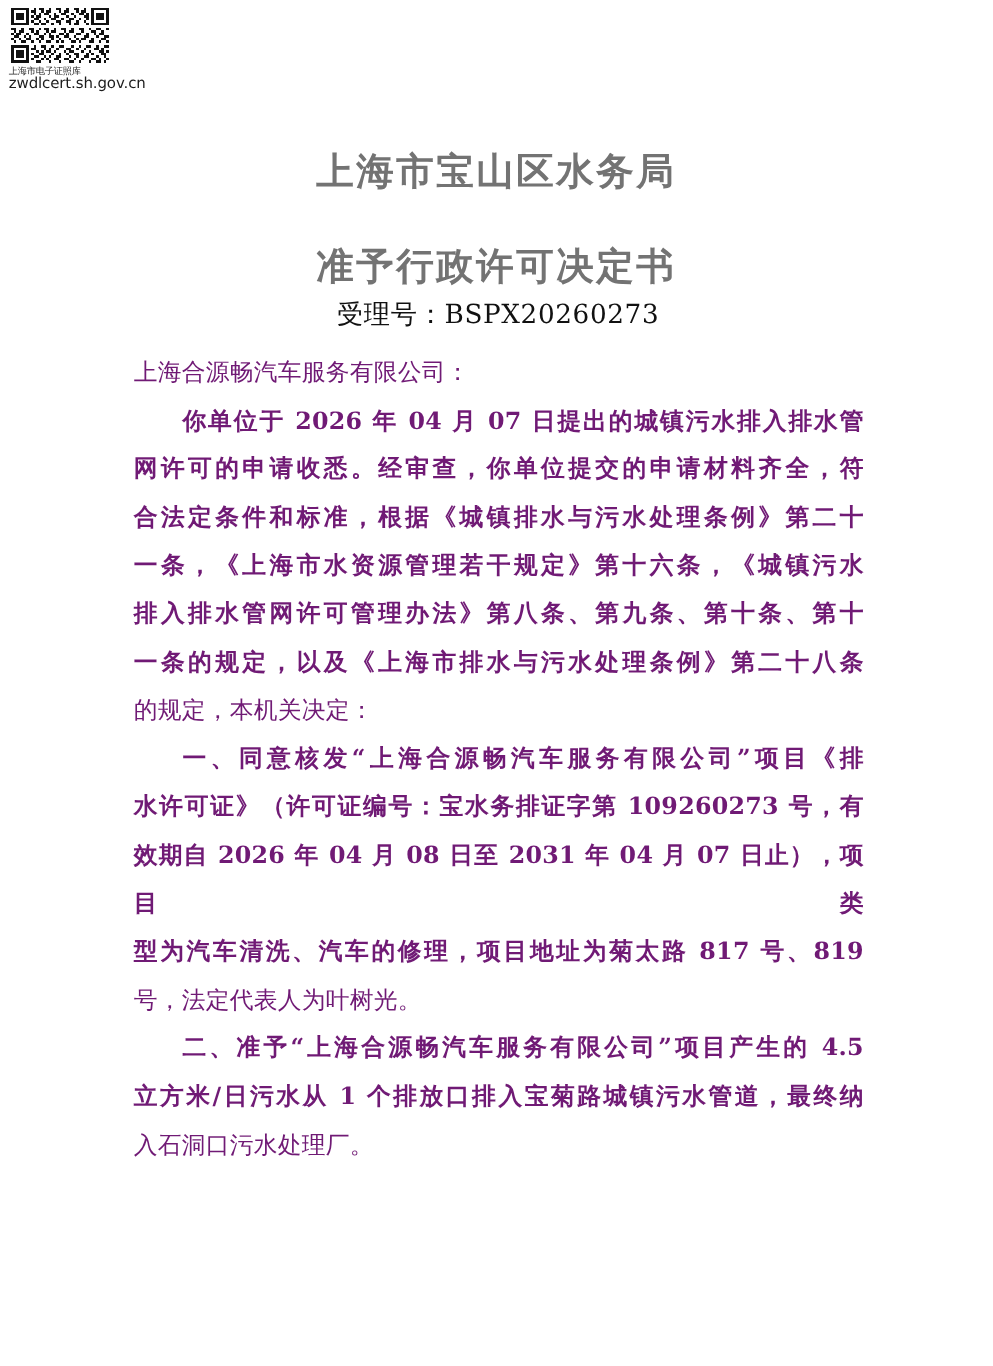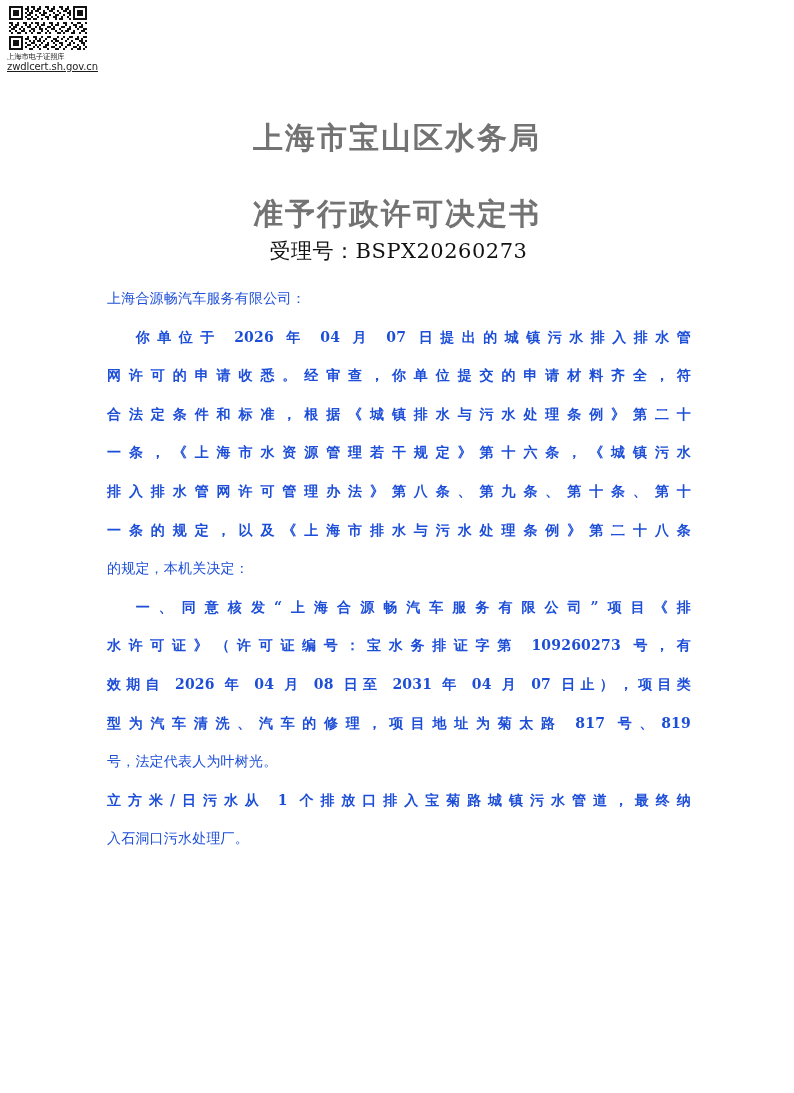--- a/index.html
+++ b/index.html
@@ -34,23 +34,22 @@
   .qr-caption {
     font-family: "DejaVu Sans", "Liberation Sans", sans-serif;
     font-size: 7.4px;
     line-height: 9.6px;
     letter-spacing: -0.2px;
     color: #1c1c1c;
     white-space: nowrap;
     text-align: left;
   }
   .qr-caption.url {
-    font-size: 10px;
+    font-size: 12px;
     letter-spacing: -0.1px;
-    text-decoration: underline;
   }
 
   
   .title-wrap {
     position: absolute;
     left: 0;
     top: 116px;
     width: 794px;
     text-align: center;
   }
@@ -80,25 +79,25 @@
   }
 
   
   .body-text {
     position: absolute;
     left: 107px;
     top: 279px;
     width: 584px;
   }
   .line {
-    font-size: 14px;
+    font-size: 19px;
     line-height: 38.6px;
     letter-spacing: 0.2px;
     white-space: nowrap;
-    color: #1d4ed8;
+    color: #701a75;
   }
   .line.justify {
     white-space: normal;
     text-align: justify;
     text-align-last: justify;
     font-weight: bold;
   }
   .line.indent {
     text-indent: 2.05em;
   }
@@ -344,18 +343,19 @@
     <div class="line justify">排入排水管网许可管理办法》第八条、第九条、第十条、第十</div>
     <div class="line justify">一条的规定，以及《上海市排水与污水处理条例》第二十八条</div>
     <div class="line last">的规定，本机关决定：</div>
 
     <div class="line justify indent">一、同意核发“上海合源畅汽车服务有限公司”项目《排</div>
     <div class="line justify">水许可证》（许可证编号：宝水务排证字第 109260273 号，有</div>
     <div class="line justify">效期自 2026 年 04 月 08 日至 2031 年 04 月 07 日止），项目类</div>
     <div class="line justify">型为汽车清洗、汽车的修理，项目地址为菊太路 817 号、819</div>
     <div class="line last">号，法定代表人为叶树光。</div>
 
+    <div class="line justify indent">二、准予“上海合源畅汽车服务有限公司”项目产生的 4.5</div>
     <div class="line justify">立方米/日污水从 1 个排放口排入宝菊路城镇污水管道，最终纳</div>
     <div class="line last">入石洞口污水处理厂。</div>
 
   </div>
 
 </div>
 
 </body></html>

